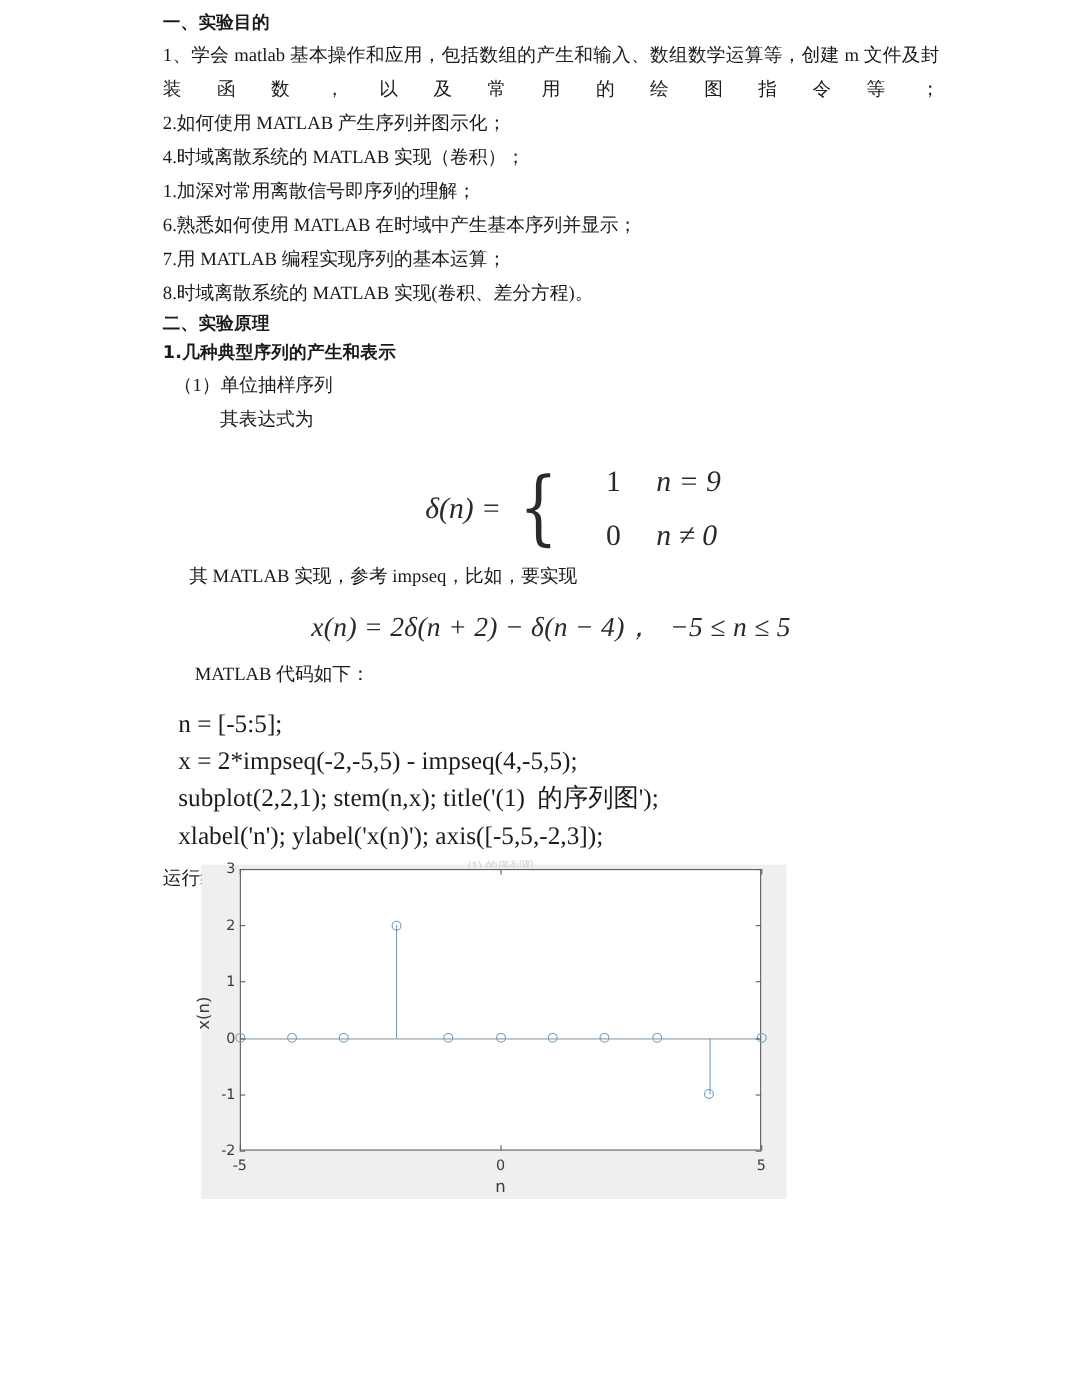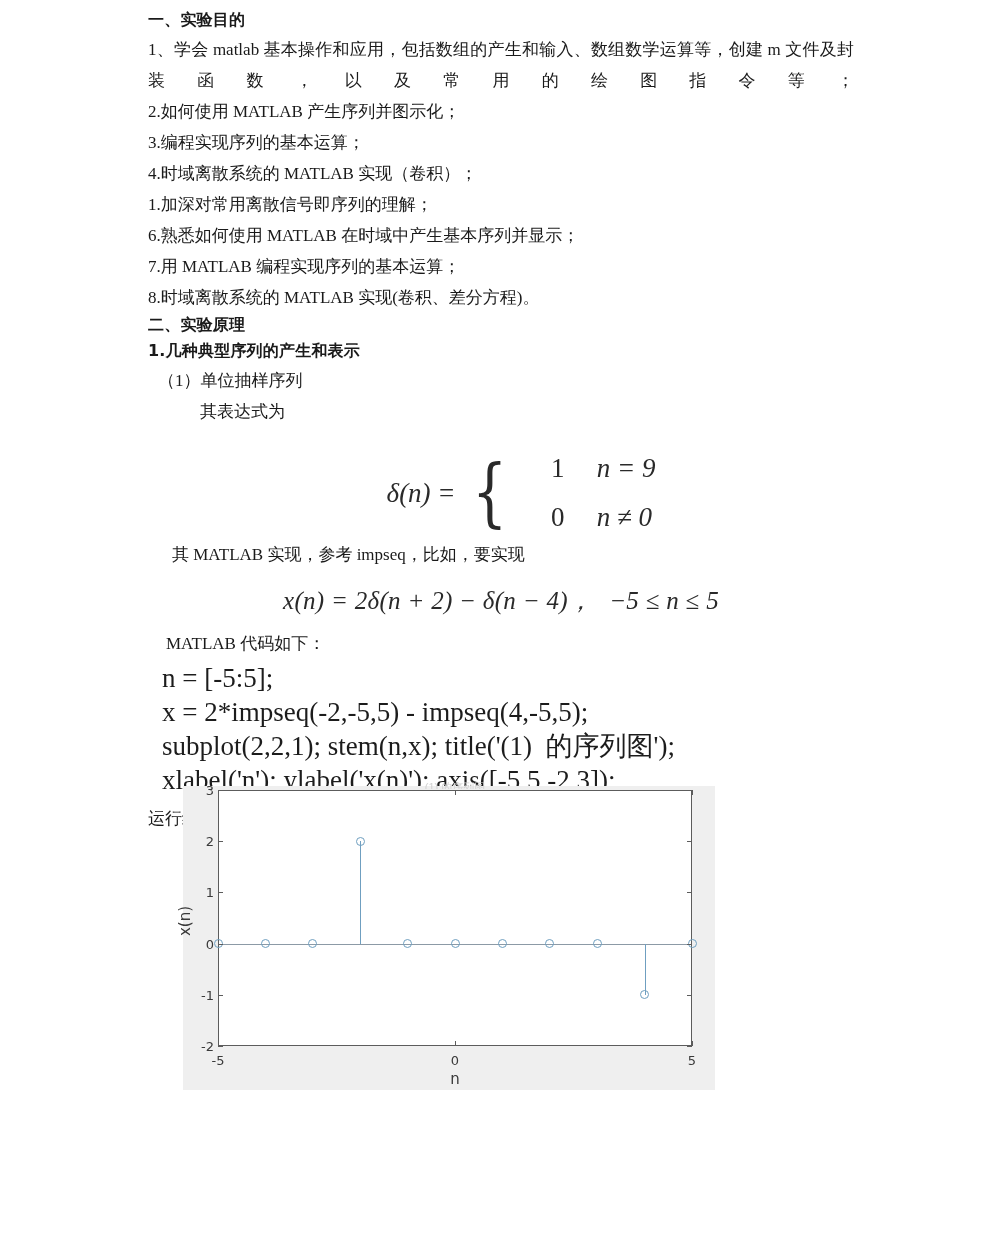--- a/index.html
+++ b/index.html
@@ -105,31 +105,31 @@
     margin: 14px 0 0 0;
     text-align: center;
     white-space: nowrap;
     letter-spacing: 0.3px;
   }
   .eq-line .cond { margin-left: 16px; }
 
   
   .codeline {
     font-family: "Liberation Serif", "DejaVu Serif", serif;
-    font-size: 27px;
+    font-size: 23px;
     line-height: 34px;
     white-space: pre;
     color: #1c1c1c;
     margin: 0;
     padding-left: 14px;
   }
   .code-label {
     font-size: 17px;
     line-height: 26px;
-    margin: 4px;
+    margin: 15px;
     padding-left: 14px;
   }
 
   
   .figure-wrap {
     position: absolute;
     left: 183px;
     top: 786px;
     width: 532px;
     height: 304px;
@@ -233,21 +233,20 @@
 <body>
 
 <div class="page">
 
   <div class="content">
 
     <h1 class="heading">一、实验目的</h1>
 
     <p class="para just">1、学会 matlab 基本操作和应用，包括数组的产生和输入、数组数学运算等，创建 m 文件及封装函数，以及常用的绘图指令等；</p>
     <p class="para nojust">2.如何使用 MATLAB 产生序列并图示化；</p>
-    <p class="para nojust">3.编程实现序列的基本运算；</p>
     <p class="para nojust">4.时域离散系统的 MATLAB 实现（卷积）；</p>
     <p class="para nojust">1.加深对常用离散信号即序列的理解；</p>
     <p class="para nojust">6.熟悉如何使用  MATLAB  在时域中产生基本序列并显示；</p>
     <p class="para nojust">7.用  MATLAB  编程实现序列的基本运算；</p>
     <p class="para nojust">8.时域离散系统的  MATLAB  实现(卷积、差分方程)。</p>
 
     <h1 class="heading">二、实验原理</h1>
     <h2 class="heading">1.几种典型序列的产生和表示</h2>
 
     <p class="para nojust indent1">（1）单位抽样序列</p>

